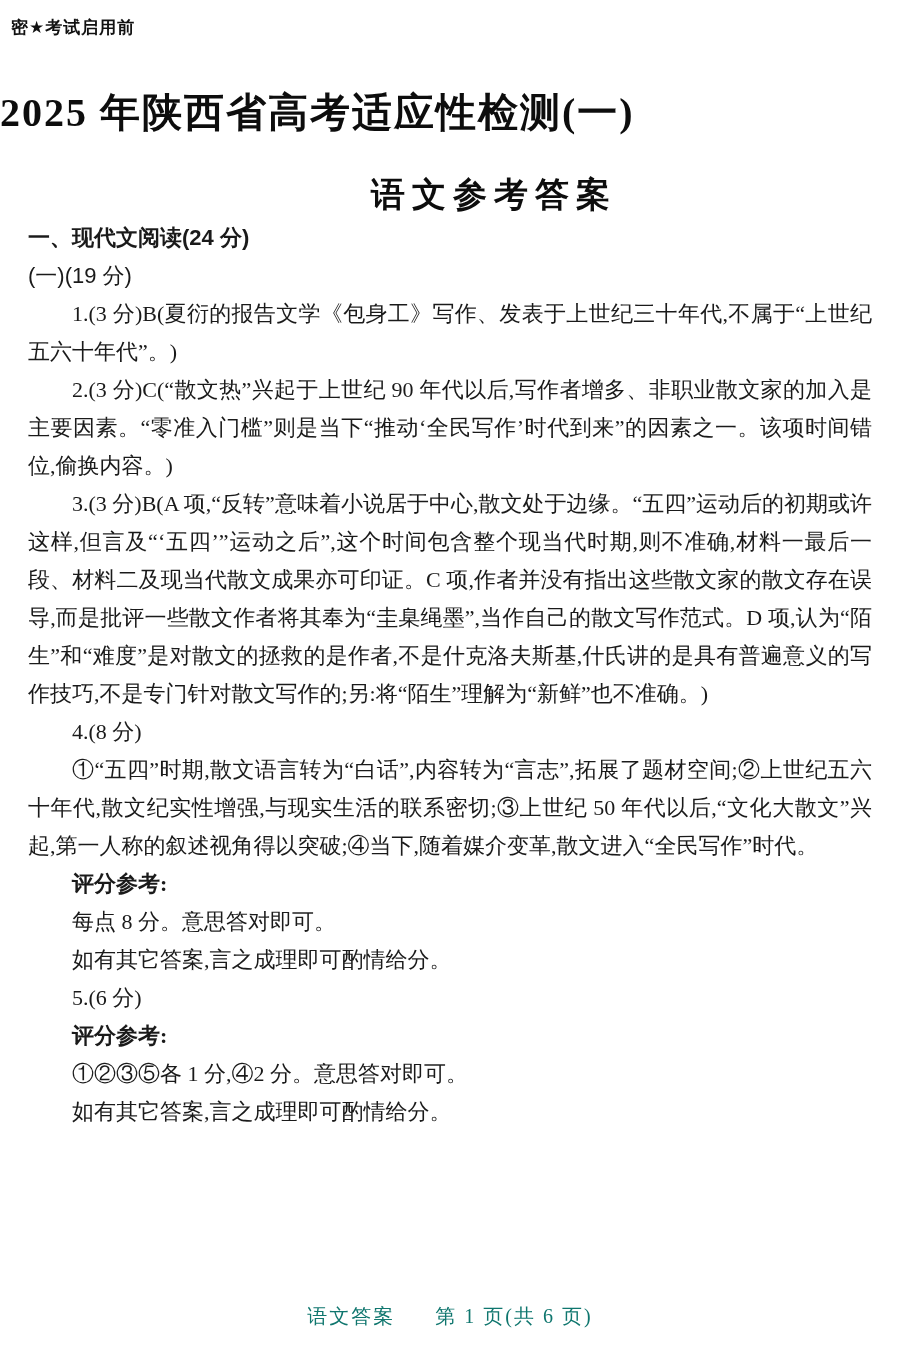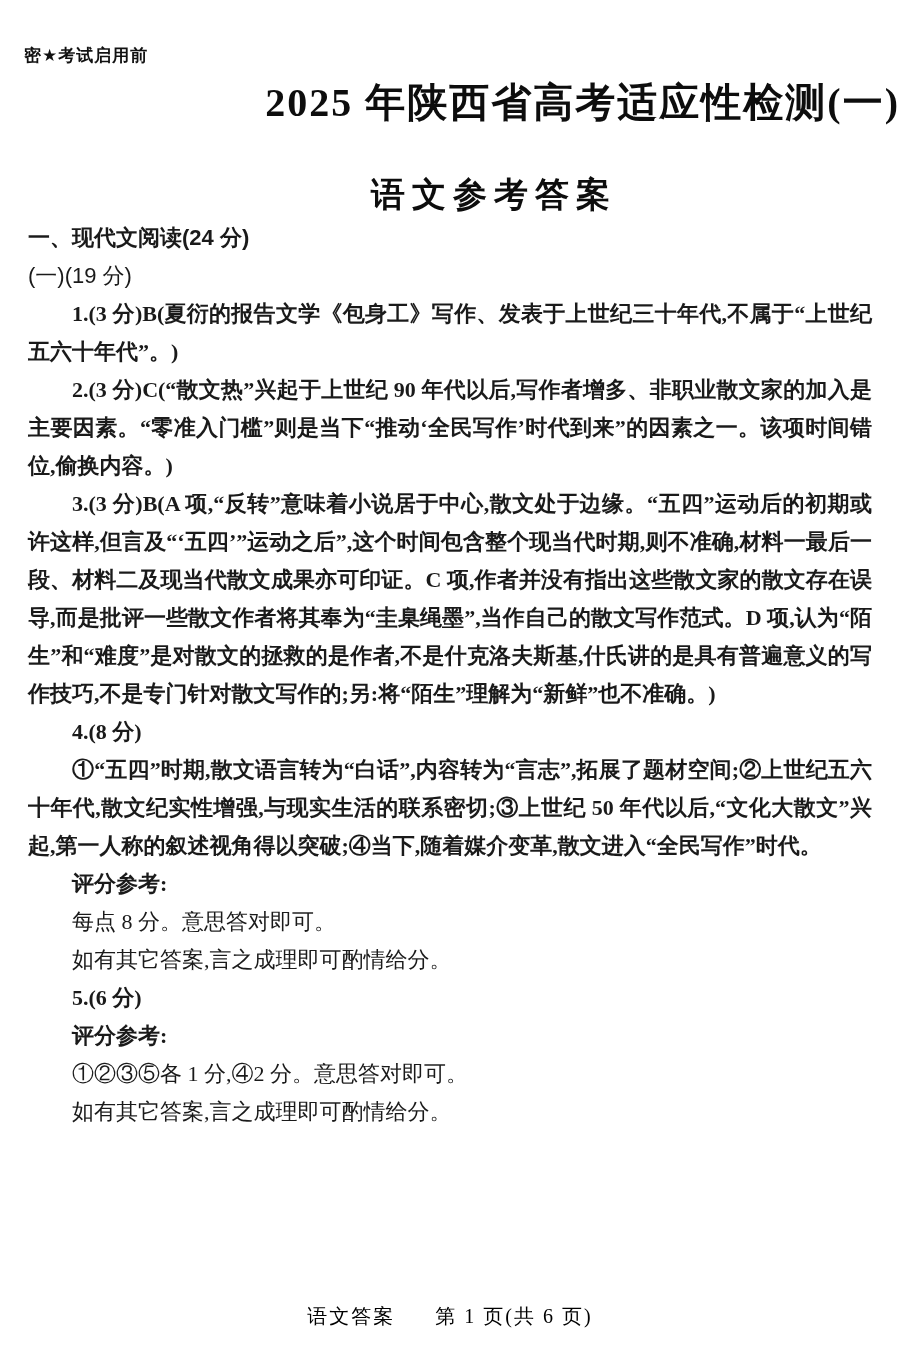--- a/index.html
+++ b/index.html
@@ -13,34 +13,33 @@
     height: 1352px;
     margin: 0 auto;
     background: #ffffff;
     overflow: hidden;
     color: #1a1a1a;
     font-family: "Liberation Serif", "DejaVu Serif", serif;
   }
   .security-note {
     position: absolute;
     top: 16px;
-    left: 24px;
+    left: 11px;
     font-family: "Liberation Sans", "DejaVu Sans", sans-serif;
     font-weight: 700;
     font-size: 17px;
     letter-spacing: 1px;
     color: #111;
-    margin-top: 28px;
   }
   .doc-title {
     position: absolute;
-    top: 48px;
+    top: 58px;
     left: 0;
     width: 100%;
-    text-align: right;
+    text-align: left;
     font-family: "Liberation Serif", "DejaVu Serif", serif;
     font-weight: 700;
     font-size: 40px;
     letter-spacing: 2px;
     color: #0d0d0d;
   }
   .doc-subtitle {
     position: absolute;
     top: 144px;
     left: 0;
@@ -68,38 +67,37 @@
   .h-section {
     font-family: "Liberation Sans", "DejaVu Sans", sans-serif;
     font-weight: 700;
   }
   .h-sub {
     font-family: "Liberation Sans", "DejaVu Sans", sans-serif;
     font-weight: 400;
   }
   .ans {
     text-indent: 2em;
-    font-weight: bold;
   }
   .scoring-head {
     text-indent: 2em;
     font-weight: 700;
   }
   .scoring {
     text-indent: 2em;
   }
   .doc-footer {
     position: absolute;
     bottom: 22px;
     left: 0;
     width: 100%;
     text-align: center;
     font-size: 20px;
     letter-spacing: 2px;
-    color: #000000;
+    color: #0f766e;
   }
   .doc-footer .gap {
     display: inline-block;
     width: 2em;
   }
 </style>
 </head>
 <body>
 
 <div class="page">

